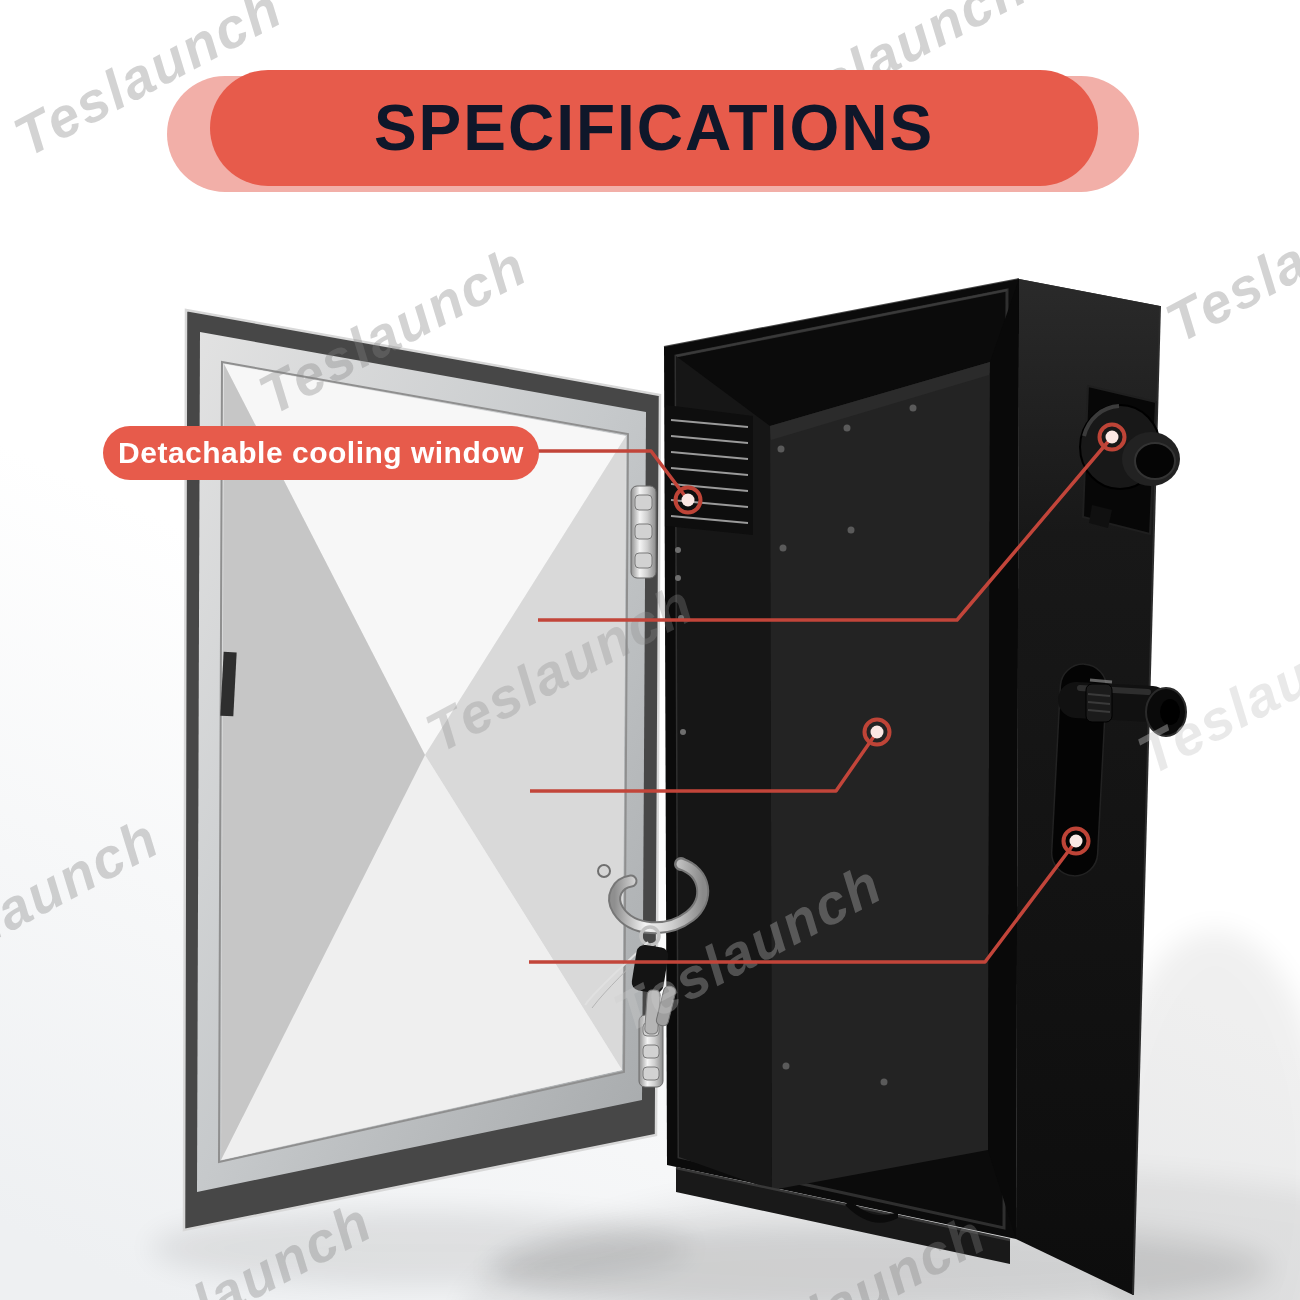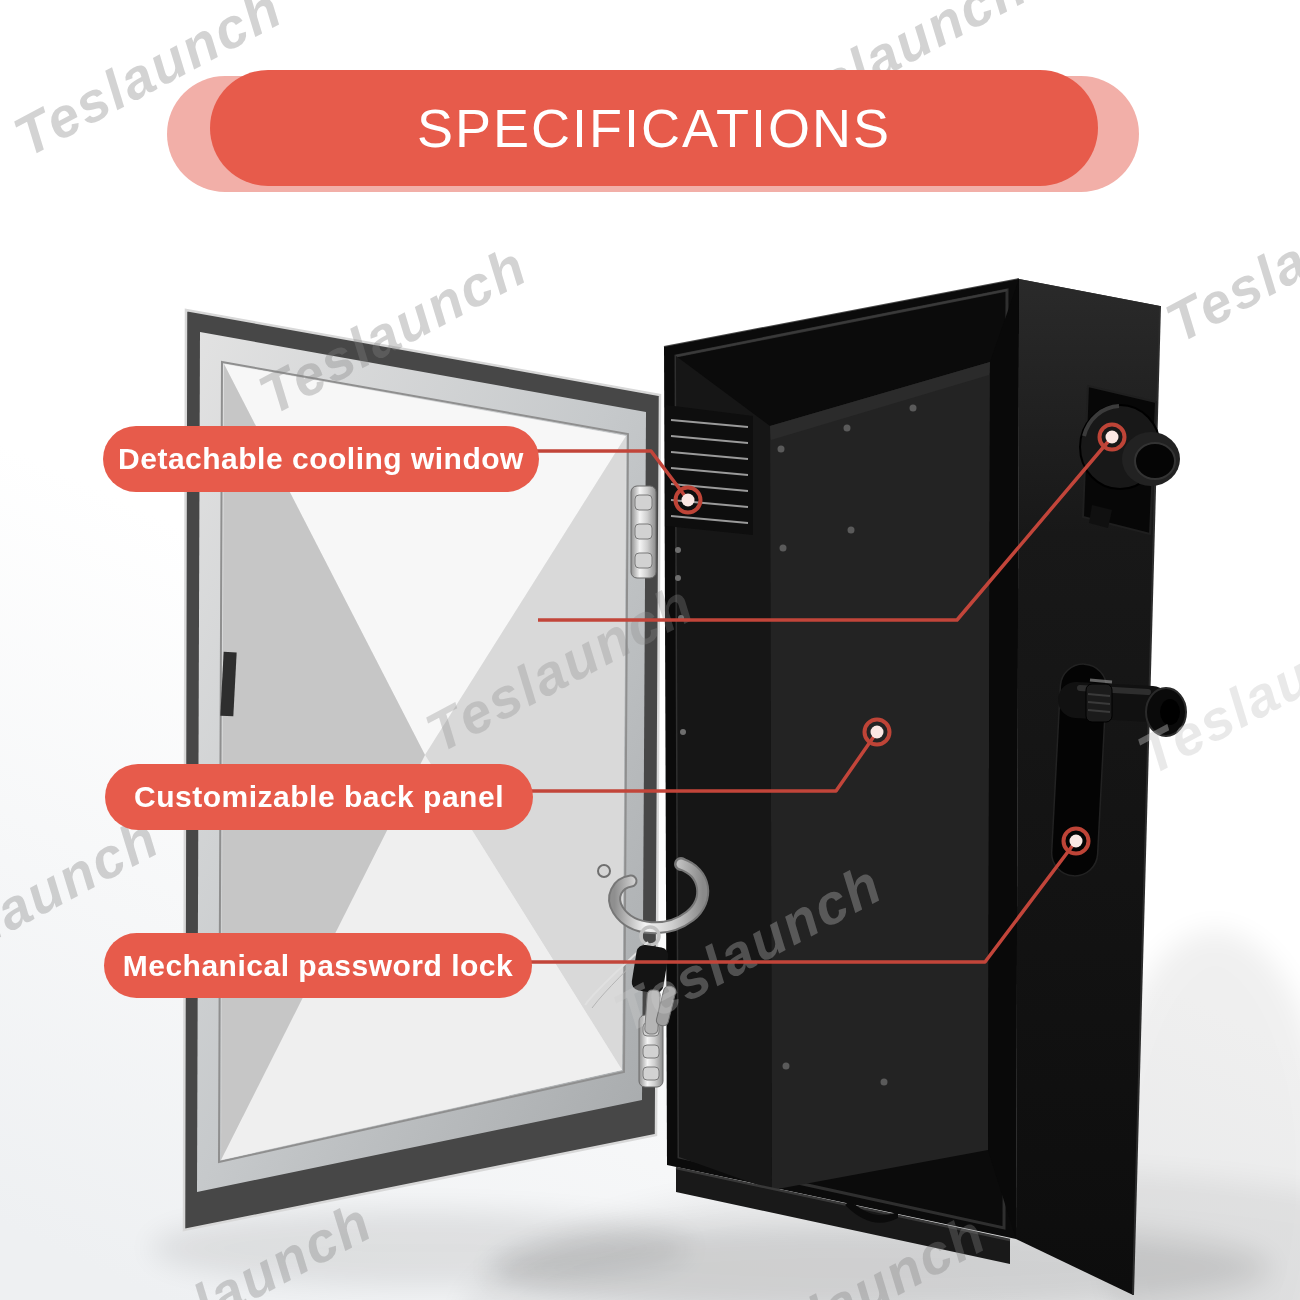--- a/index.html
+++ b/index.html
@@ -17,25 +17,25 @@
   }
   
   .banner-outer{
     position:absolute;left:167px;top:76px;width:972px;height:116px;
     border-radius:58px;background:#F2AFA8;
   }
   .banner-inner{
     position:absolute;left:210px;top:70px;width:888px;height:116px;
     border-radius:58px;background:#E75B4B;
     display:flex;align-items:center;justify-content:center;
-    color:#ffffff;font-weight:400;font-size:54px;letter-spacing:2px;
+    color:#0f172a;font-weight:700;font-size:64px;letter-spacing:2px;
   }
   
   .pill{
-    position:absolute;height:66px;border-radius:33px;background:#E75B4B;
+    position:absolute;height:54px;border-radius:33px;background:#E75B4B;
     display:flex;align-items:center;justify-content:center;
     color:#ffffff;font-weight:700;font-size:30px;letter-spacing:.5px;
   }
   .pill1{left:103px;top:426px;width:436px;}
   .pill2{left:102px;top:595px;width:439px;}
   .pill3{left:105px;top:764px;width:428px;}
   .pill4{left:104px;top:933px;width:428px;height:65px;}
 </style>
 </head>
 <body>
@@ -223,16 +223,14 @@
       <polyline points="529,962 985,962 1076,841" fill="none" stroke-width="3.5" stroke-linejoin="round" stroke="#C2453A"></polyline>
       <circle cx="1076" cy="841" r="12.5" fill="none" stroke-width="4" stroke="#BE4437"></circle>
       <circle cx="1076" cy="841" r="6.5" fill="#FBE7E3"></circle>
     </g>
   </svg>
 
   <div class="banner-outer"></div>
   <div class="banner-inner">SPECIFICATIONS</div>
 
   <div class="pill pill1">Detachable cooling window</div>
-  <div class="pill pill3">Customizable back panel</div>
-  <div class="pill pill4">Mechanical password lock</div>
 
 </div>
 
 </body></html>

